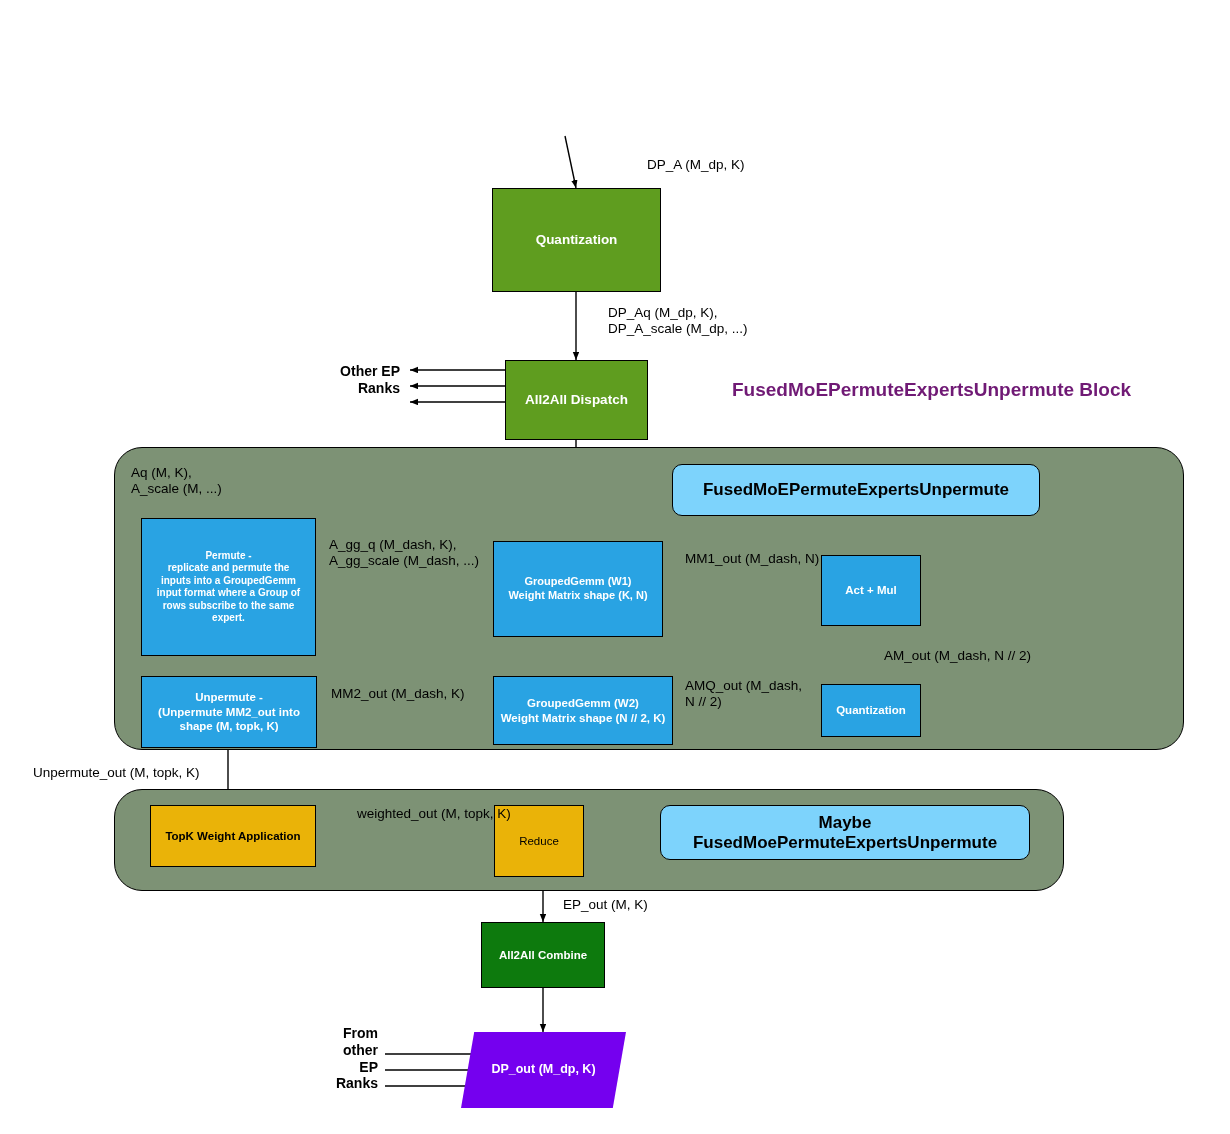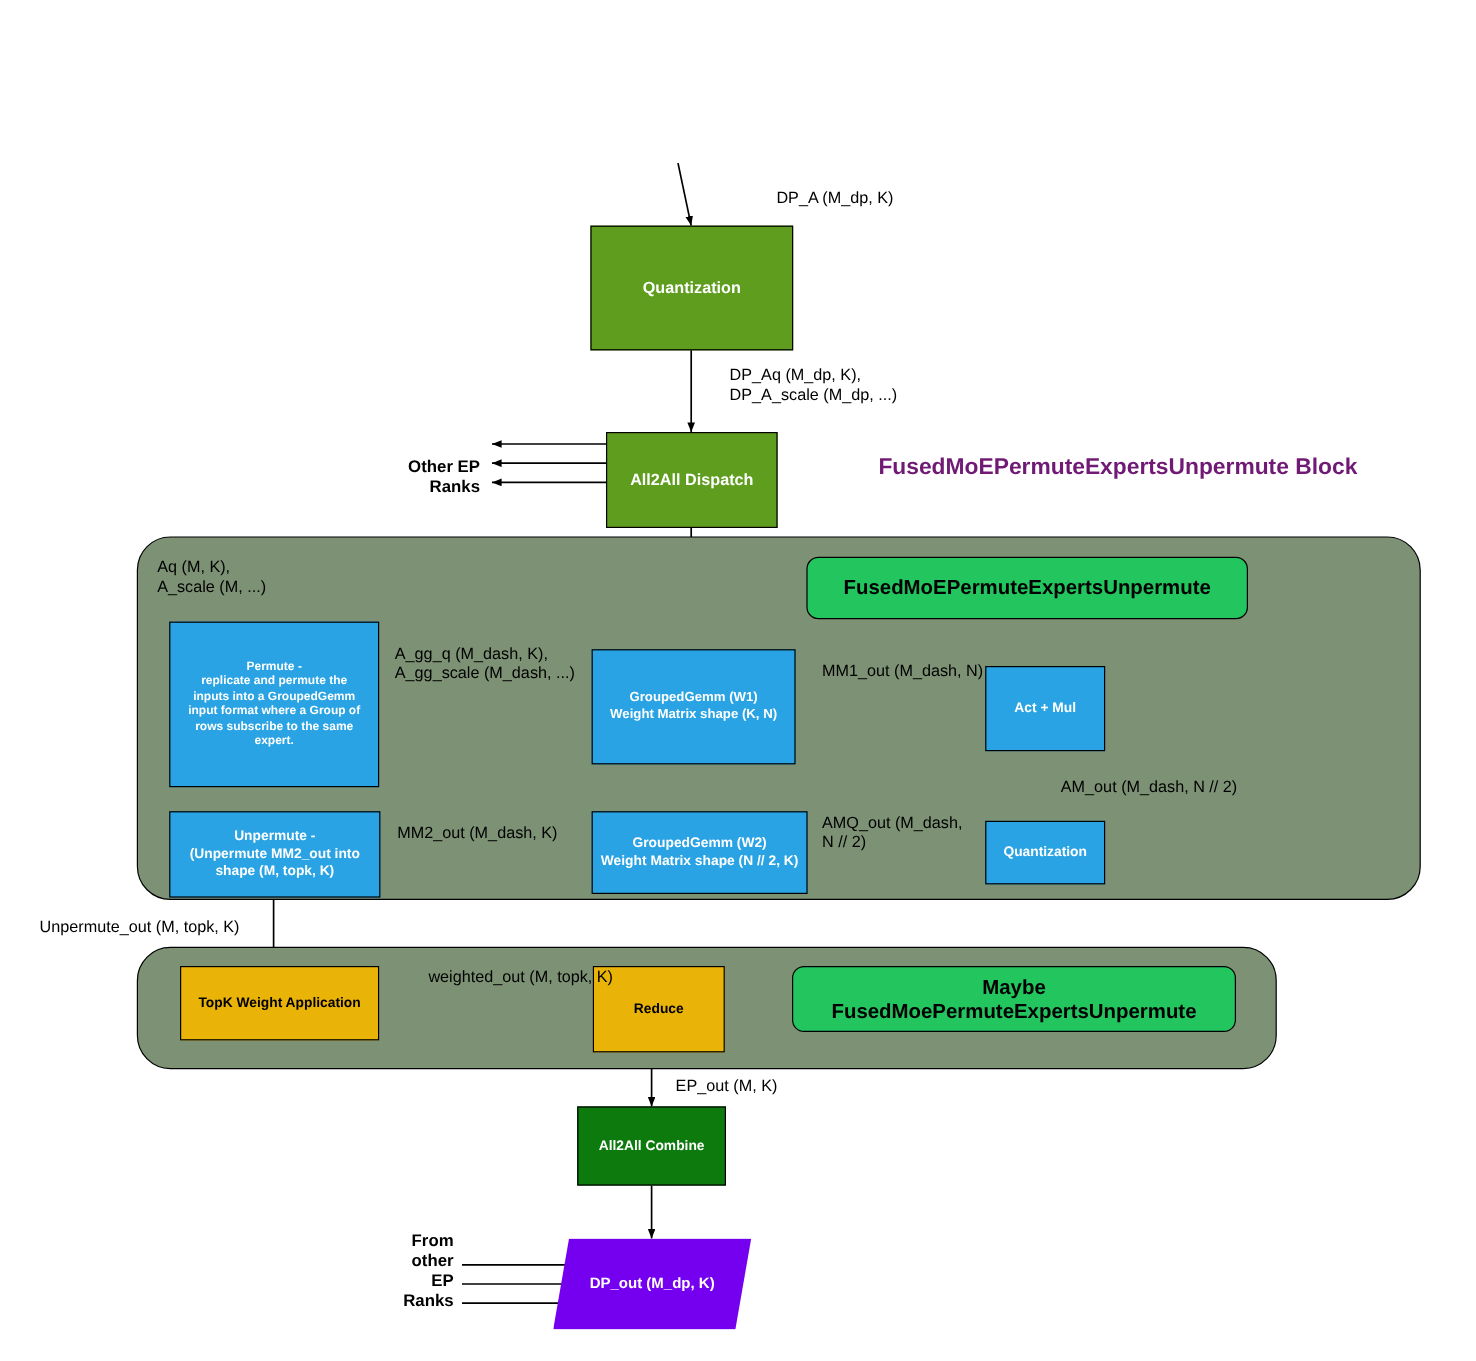--- a/index.html
+++ b/index.html
@@ -53,21 +53,21 @@
   }
   .group-box {
     position: absolute;
     background: #7d9275;
     border: 1px solid #000000;
     border-radius: 28px;
     box-sizing: border-box;
   }
   .group-label {
     position: absolute;
-    background: #22c55e;
+    background: #7dd3fc;
     border: 1px solid #000000;
     border-radius: 10px;
     box-sizing: border-box;
     display: flex;
     align-items: center;
     justify-content: center;
     text-align: center;
     font-weight: bold;
     color: #000000;
   }
@@ -206,21 +206,21 @@
   <div class="node blue" style="left:141px; top:676px; width:176px; height:72px; font-size:11.5px;">
     <div class="inner" style="white-space:pre-line;">Unpermute -
 (Unpermute MM2_out  into
 shape (M, topk, K)</div>
   </div>
 
   <div class="node gray-node" style="left:150px; top:805px; width:166px; height:62px; font-size:11.5px; font-weight:bold;">
     <div class="inner">TopK Weight Application</div>
   </div>
 
-  <div class="node gray-node" style="left:494px; top:805px; width:110px; height:72px; font-size:11.5px; font-weight:bold;">
+  <div class="node gray-node" style="left:494px; top:805px; width:90px; height:72px; font-size:11.5px; font-weight:normal;">
     <div class="inner">Reduce</div>
   </div>
 
   <div class="node darkgreen" style="left:481px; top:922px; width:124px; height:66px; font-size:11.5px;">
     <div class="inner">All2All Combine</div>
   </div>
 
   <div class="pg-wrap" style="left:461px; top:1032px; width:165px; height:76px;">
     <div class="node purple parallelogram" style="left:0; top:0; width:165px; height:76px; position:absolute; font-size:12.5px;">
       <div class="inner">DP_out (M_dp, K)</div>
@@ -246,21 +246,21 @@
 N // 2)</div>
 
   <div class="edge-label" style="left:331px; top:686px;">MM2_out (M_dash, K)</div>
 
   <div class="edge-label" style="left:33px; top:765px;">Unpermute_out (M, topk, K)</div>
 
   <div class="edge-label" style="left:313px; top:806px;margin-left:44px;">weighted_out (M, topk, K)</div>
 
   <div class="edge-label" style="left:563px; top:897px;">EP_out (M, K)</div>
 
-  <div class="side-label" style="left: 280px; top: 380px; width: 120px; white-space: pre-line;">Other EP
+  <div class="side-label" style="left: 280px; top: 363px; width: 120px; white-space: pre-line;">Other EP
 Ranks</div>
 
   <div class="side-label" style="left: 260px; top: 1025px; width: 118px; white-space: pre-line;">From
 other
 EP
 Ranks</div>
 
 </div>
 
 </body></html>

